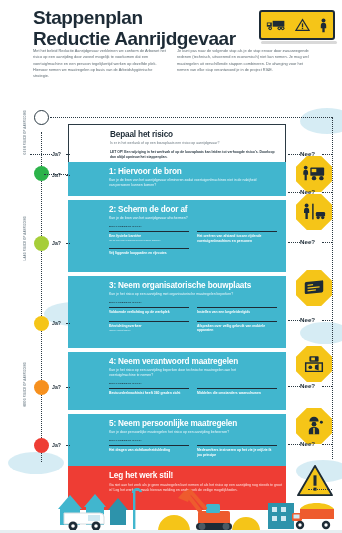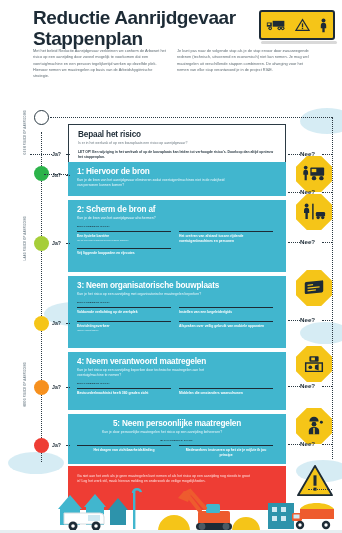--- a/index.html
+++ b/index.html
@@ -41,21 +41,21 @@
         white-space:nowrap; }
   .nee { position:absolute; font-size:6.2px; font-weight:bold; color:#1d2b36;
          white-space:nowrap; }
   .dash-h { position:absolute; height:0; border-top:1px dotted #2b3a44; }
   .dash-v { position:absolute; width:0; border-left:1px dotted #2b3a44; }
 
   
   .box { position:absolute; left:68px; width:218px; background:#41B6CE; }
   .box.white { background:#fff; border:1px solid #2b3a44; }
   .box.red { background:#EE3D34; }
-  .box-inner { padding:5px 9px 6px 9px; }
+  .box-inner { padding:5px 9px 6px 9px;margin-left:32px; }
   .b-title { font-size:8.2px; font-weight:bold; color:#ffffff; line-height:1.1;
              letter-spacing:-0.15px; }
   .box.white .b-title { color:#1d2b36; }
   .b-sub { font-size:3.5px; color:#eaf7fb; line-height:1.45; margin-top:2px; }
   .box.white .b-sub { color:#6b7880; }
   .b-note { font-size:3.4px; font-weight:bold; color:#2b3a44; line-height:1.5;
             margin-top:4px; }
   .box.red .b-sub { color:#ffe3e1; }
 
   .voorb { font-size:2.4px; font-weight:bold; color:#1d2b36; letter-spacing:0.3px;
@@ -82,22 +82,22 @@
   .cloud { position:absolute; background:#cfe9f2; border-radius:50%; opacity:.85; }
   .illus { position:absolute; left:0; bottom:0; width:342px; height:62px; }
 </style>
 </head>
 <body>
 
 <div id="page">
 
   <div class="header">
     <div class="title-block">
+      <div class="title-line">Stappenplan</div>
       <div class="title-line">Reductie Aanrijdgevaar</div>
-      <div class="title-line">Stappenplan</div>
     </div>
 
     <div class="shadow-bar"></div>
     <div class="head-sign">
       <svg width="20" height="14" viewBox="0 0 24 16">
         <rect x="8" y="3" width="14" height="7" fill="#1d2b36"></rect>
         <path d="M1 5h6v5H1z" fill="#1d2b36"></path>
         <rect x="2" y="6" width="3" height="2" fill="#F5C518"></rect>
         <circle cx="5" cy="12" r="2.2" fill="#1d2b36"></circle>
         <circle cx="5" cy="12" r="0.9" fill="#F5C518"></circle>
@@ -182,21 +182,21 @@
       </div>
     </div>
     <div class="ja" style="left:52px;top:68px;">Ja?</div>
     <div class="dash-h" style="left:66px;top:71px;width:4px;"></div>
     <div class="nee" style="left:300px;top:84px;">Nee?</div>
     <div class="dash-h" style="left:288px;top:88px;width:12px;"></div>
     <div class="dash-h" style="left:322px;top:88px;width:10px;"></div>
 
     <div class="box" style="top:96px;height:72px;">
       <div class="box-inner">
-        <div class="b-title">2: Scherm de bron af</div>
+        <div class="b-title">2: Scherm de door af</div>
         <div class="b-sub" style="width:150px;">Kun je de bron van het aanrijdgevaar afschermen?</div>
         <div class="voorb">BIJVOORBEELD DOOR:</div>
         <div class="cols">
           <div class="col">
             <div class="measure">
               <div class="m-txt">Een fysieke barrière</div>
               <div class="m-sub">(bv op een plan of bakens is geen fysieke barrière)</div>
             </div>
             <div class="measure" style="margin-top:6px;">
               <div class="m-txt">Vrij liggende looppaden en rijroutes</div>
@@ -302,21 +302,21 @@
           <path d="M14 11.5l4-1.5v7l-4-1.5z" fill="#1d2b36"></path>
         </svg>
       </div>
     </div>
     <div class="ja" style="left:52px;top:280px;">Ja?</div>
     <div class="dash-h" style="left:66px;top:283px;width:4px;"></div>
     <div class="nee" style="left:300px;top:278px;">Nee?</div>
     <div class="dash-h" style="left:288px;top:282px;width:12px;"></div>
     <div class="dash-h" style="left:322px;top:282px;width:10px;"></div>
 
-    <div class="box" style="top:310px;height:50px;text-align:center;">
+    <div class="box" style="top:310px;height:62px;">
       <div class="box-inner">
         <div class="b-title">5: Neem persoonlijke maatregelen</div>
         <div class="b-sub" style="width:170px;">Kun je door persoonlijke maatregelen het risico op een aanrijding beheersen?</div>
         <div class="voorb">BIJVOORBEELD DOOR:</div>
         <div class="cols">
           <div class="col">
             <div class="measure">
               <div class="m-txt">Het dragen van zichtbaarheidskleding</div>
             </div>
           </div>
@@ -341,20 +341,21 @@
       </div>
     </div>
     <div class="ja" style="left:52px;top:338px;">Ja?</div>
     <div class="dash-h" style="left:66px;top:341px;width:4px;"></div>
     <div class="nee" style="left:300px;top:336px;">Nee?</div>
     <div class="dash-h" style="left:288px;top:340px;width:12px;"></div>
     <div class="dash-h" style="left:322px;top:340px;width:10px;"></div>
 
     <div class="box red" style="top:362px;height:44px;">
       <div class="box-inner">
+        <div class="b-title">Leg het werk stil!</div>
         <div class="b-sub" style="width:175px;margin-top:3px;">Ga niet aan het werk als je geen maatregelen kunt nemen of als het risico op een aanrijding nog steeds te groot is! Leg het werk stil, maak hiervan melding en onderzoek de veilige mogelijkheden.</div>
       </div>
     </div>
     <div class="tri-badge" style="top:360px;">
       <svg width="38" height="34" viewBox="0 0 40 36">
         <path d="M20 2 L38 33 L2 33 Z" fill="#F5C518" stroke="#1d2b36" stroke-width="2" stroke-linejoin="round"></path>
         <rect x="18.4" y="12" width="3.2" height="11" fill="#1d2b36"></rect>
         <rect x="18.4" y="25" width="3.2" height="3.2" fill="#1d2b36"></rect>
       </svg>
     </div>

